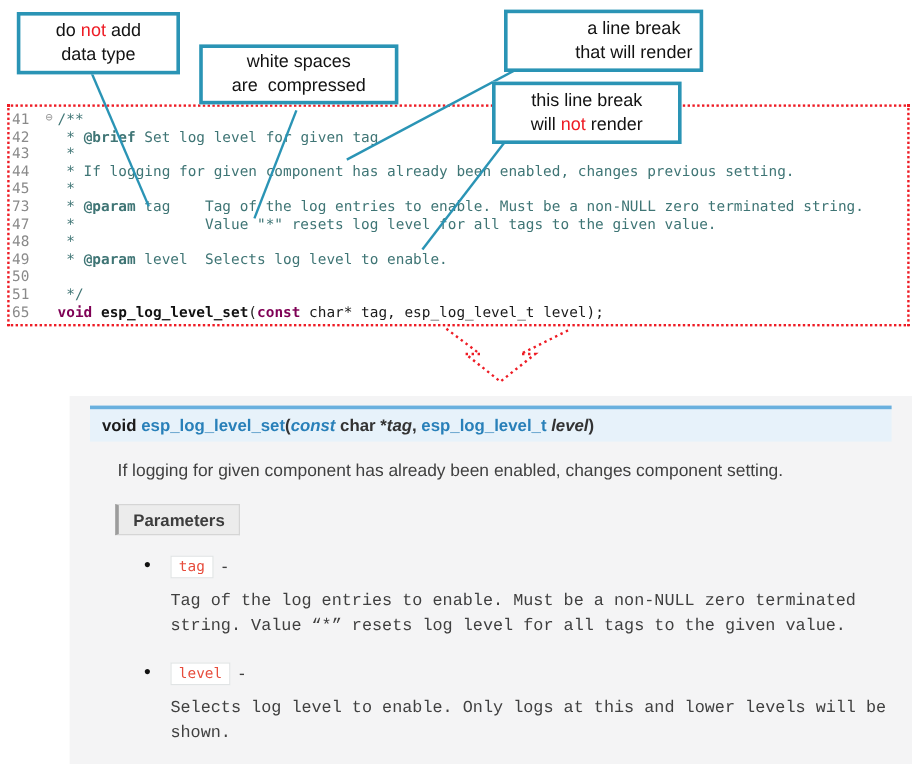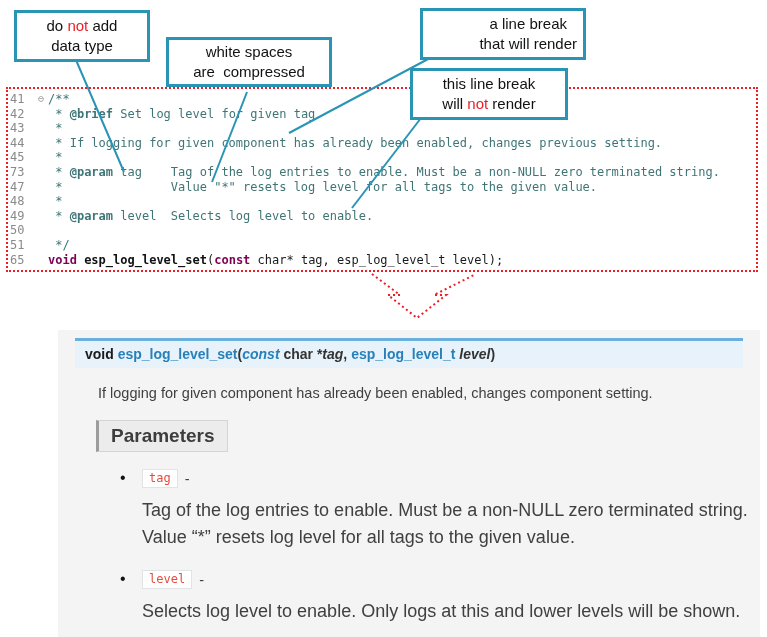--- a/index.html
+++ b/index.html
@@ -44,30 +44,30 @@
   .s-kw{color:#1b1b1b;font-weight:700;}
   .s-name{color:var(--doc-link-blue,#2980b9);font-weight:700;}
   .s-p{color:#333;font-weight:700;}
   .s-const{color:var(--doc-link-blue,#2980b9);font-weight:700;font-style:italic;}
   .s-type{color:var(--doc-link-blue,#2980b9);font-weight:700;}
   .s-arg{color:#333;font-weight:700;font-style:italic;}
   p.lead{margin:15px 0 0 40px;font-size:14.5px;color:var(--text,#404040);}
   p.lead.second{margin-top:17px;}
   .params-chip{display:inline-block;margin:19px 0 0 38px;background:#ececec;
                border:1px solid #d5d5d5;border-left:3px solid #9c9c9c;padding:4px 12px;
-               font-weight:700;font-size:19px;color:#3d3d3d;}
+               font-weight:700;font-size:14px;color:#3d3d3d;}
   #param-list{list-style:none;margin:17px 0 0 62px;padding:0;}
   #param-list li{position:relative;padding-left:22px;margin-bottom:19px;}
   .bullet{position:absolute;left:0;top:0;font-size:16px;color:#111;}
   .param-head{display:flex;align-items:center;gap:7px;}
   .param-chip{font-family:"DejaVu Sans Mono",monospace;font-size:12px;
               color:var(--chip-red,#e74c3c);background:#fff;border:1px solid #e1e4e5;
               padding:1px 6px 2px;}
   .dash{color:var(--text,#404040);font-size:14.5px;}
-  .param-desc{margin:9px 0 0 0;width:606px;font-size:18px;line-height:1.5;color:var(--text,#404040);}
+  .param-desc{margin:9px 0 0 0;width:606px;font-size:14px;line-height:1.5;color:var(--text,#404040);font-family:Liberation Mono, monospace;}
 </style>
 </head>
 <body>
 
 <div class="canvas">
 
   <svg id="connector-svg" width="767" height="637" viewBox="0 0 767 637">
     <line class="tealline" x1="76" y1="60" x2="124" y2="172"></line>
     <line class="tealline" x1="247" y1="92" x2="212" y2="182"></line>
     <line class="tealline" x1="430" y1="58" x2="289" y2="133"></line>

